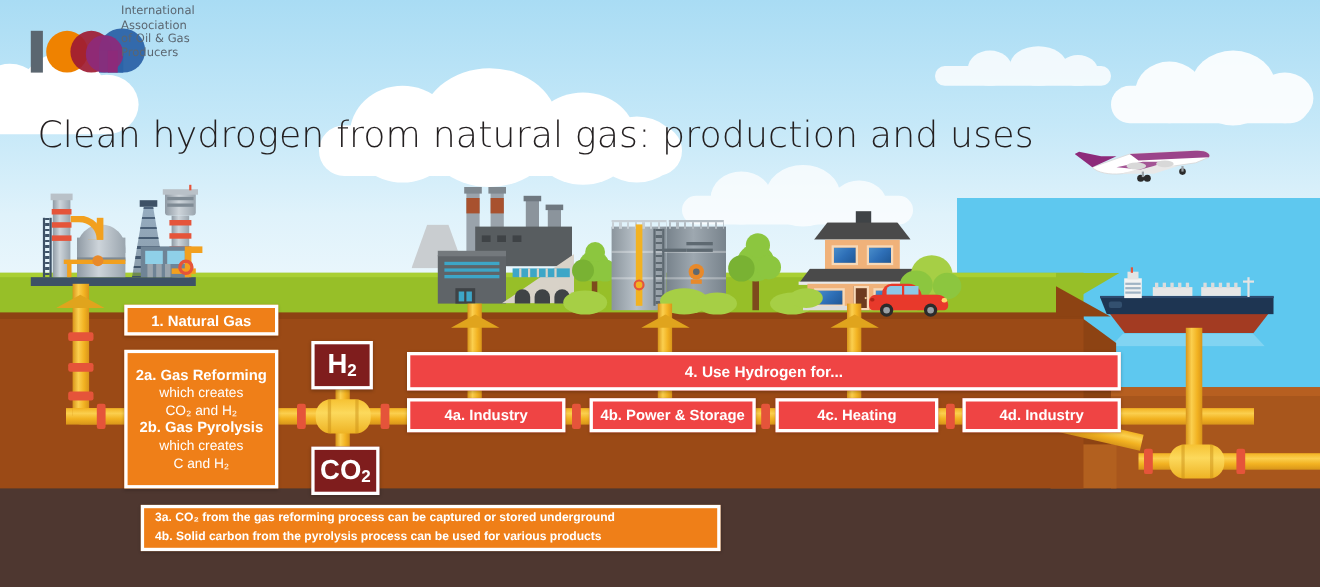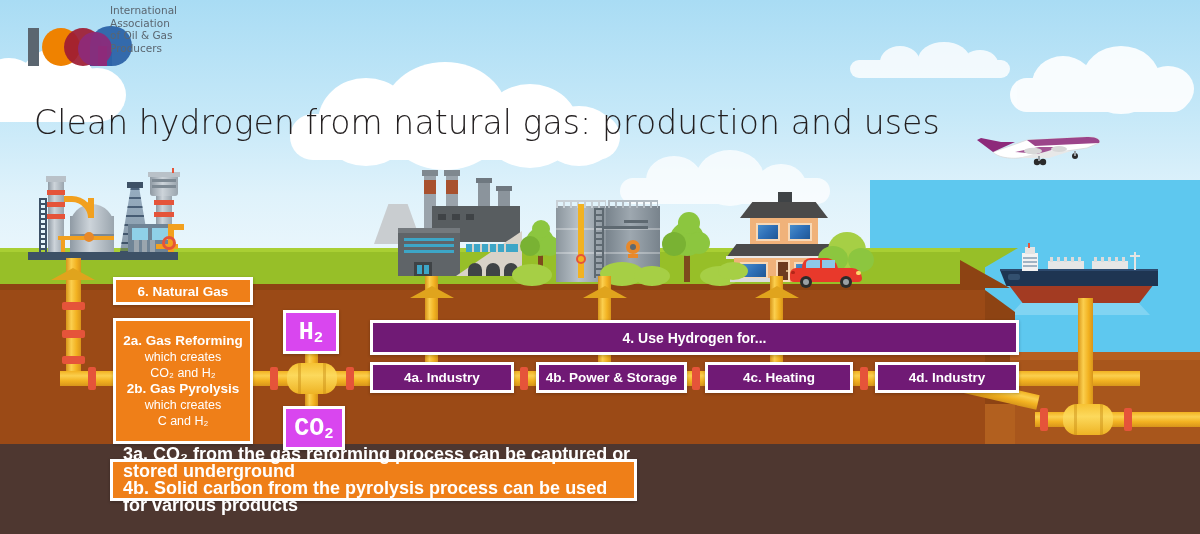--- a/index.html
+++ b/index.html
@@ -108,37 +108,37 @@
     border: 3px solid #ffffff;
     color: #ffffff;
     text-align: center;
     display: flex;
     align-items: center;
     justify-content: center;
     flex-direction: column;
     box-shadow: 0 1px 3px rgba(0,0,0,.25);
   }
   .box-orange { background: #ef7f18; }
-  .box-purple { background: #701a75; }
-  .box-blue   { background: #d946ef; font-family: Liberation Mono, monospace; }
+  .box-purple { background: #ef4444; }
+  .box-blue   { background: #7f1d1d; }
 
   #box-natural-gas {
     left: 113px; top: 277px; width: 140px; height: 28px;
     font-size: 13.5px; font-weight: bold;
   }
   #box-reforming {
     left: 113px; top: 318px; width: 140px; height: 126px;
     font-size: 13px; line-height: 16px; padding: 4px 2px;
   }
   #box-reforming .hd { font-weight: bold; font-size: 13.5px; }
   #box-reforming .sub { font-weight: normal; font-size: 12.5px; }
 
   #box-bottom {
-    left: 110px; top: 459px; width: 527px; height: 42px;
-    font-size: 18px; line-height: 17px; font-weight: bold;
+    left: 128px; top: 459px; width: 527px; height: 42px;
+    font-size: 11px; line-height: 17px; font-weight: bold;
     align-items: flex-start; padding-left: 10px;
     text-align: left;
   }
   #box-bottom > div { width: 100%; text-align: left; }
 
   #box-h2 {
     left: 283px; top: 310px; width: 56px; height: 44px;
     font-size: 25px; font-weight: bold;
   }
   #box-co2 {
@@ -558,21 +558,21 @@
   <div id="page-title">Clean hydrogen from natural gas: production and uses</div>
 
   <div id="logo-text">
     <div>International</div>
     <div>Association</div>
     <div>of Oil &amp; Gas</div>
     <div>Producers</div>
   </div>
 
   <div id="box-natural-gas" class="box box-orange">
-    <span>6. Natural Gas</span>
+    <span>1. Natural Gas</span>
   </div>
 
   <div id="box-reforming" class="box box-orange">
     <span class="hd">2a. Gas Reforming</span>
     <span class="sub">which creates</span>
     <span class="sub">CO₂ and H₂</span>
     <span class="hd">2b. Gas Pyrolysis</span>
     <span class="sub">which creates</span>
     <span class="sub">C and H₂</span>
   </div>

